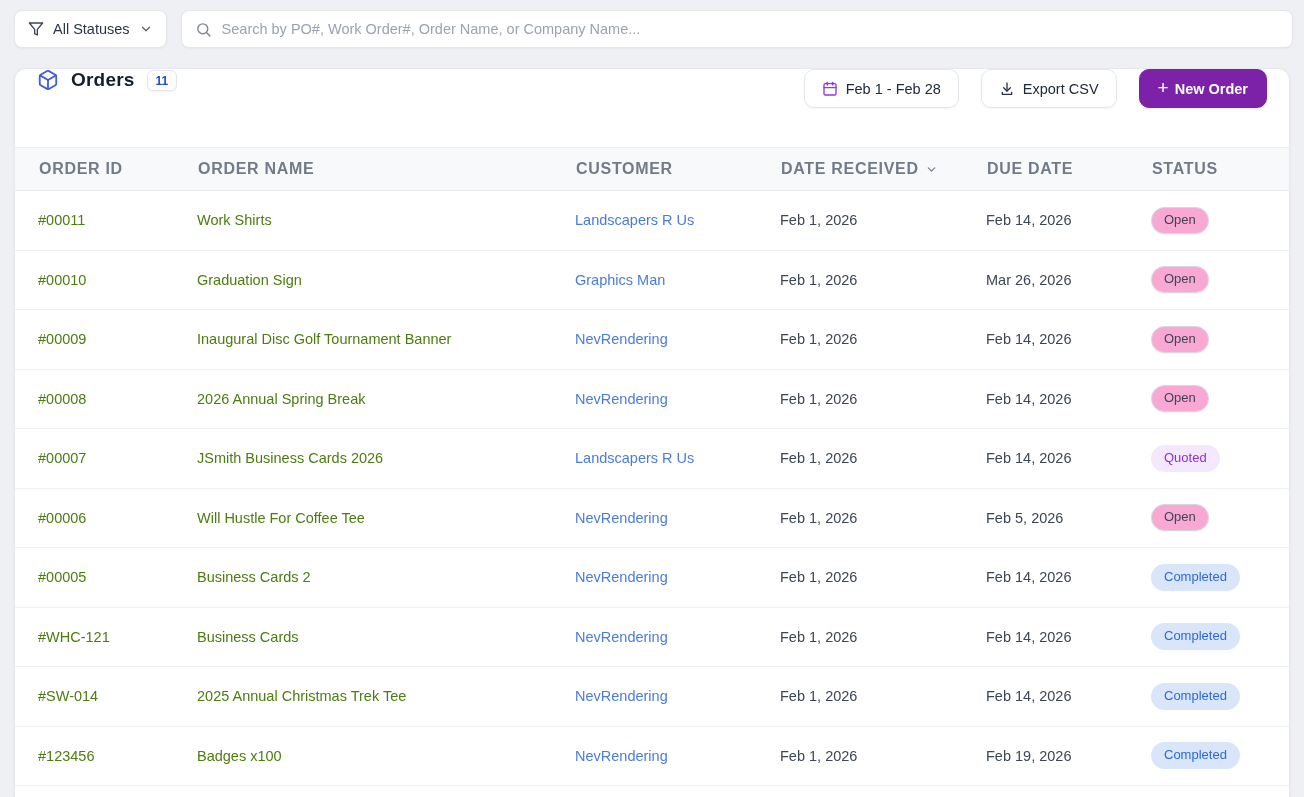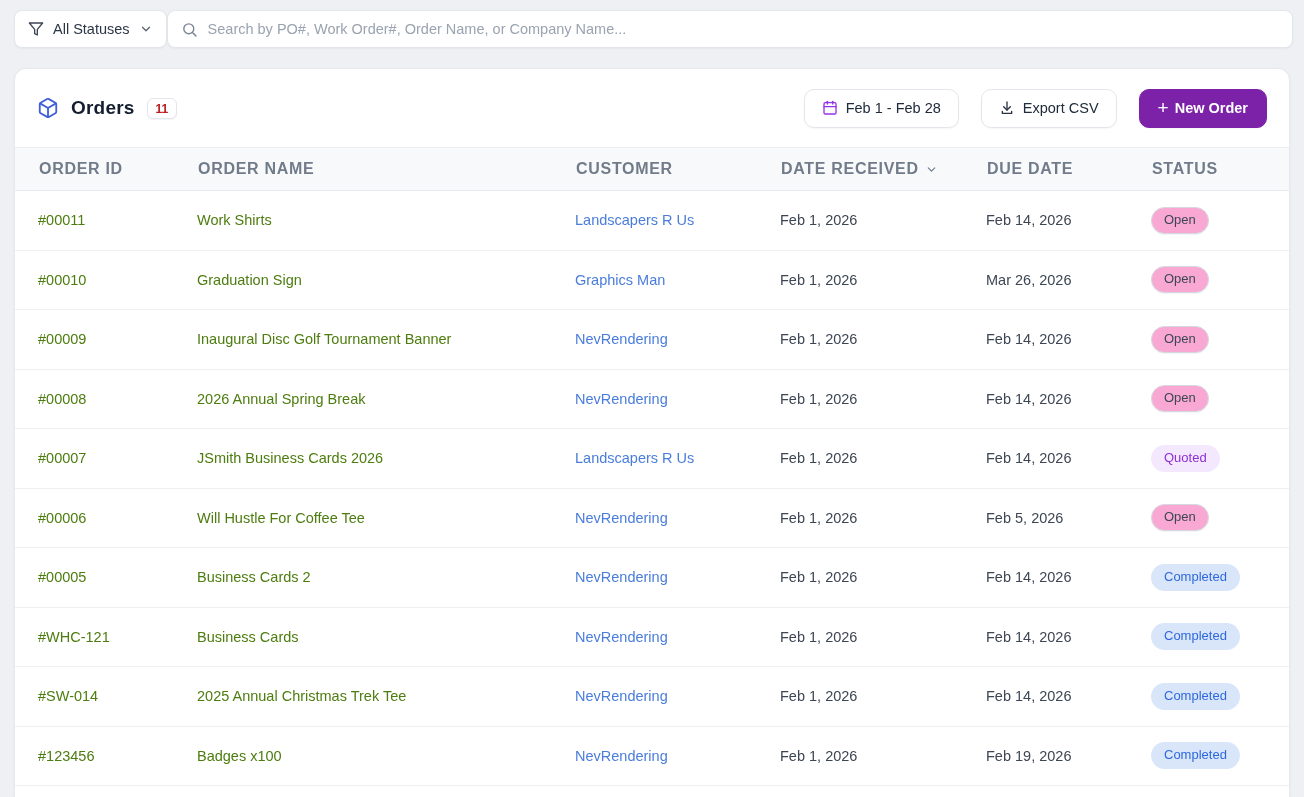--- a/index.html
+++ b/index.html
@@ -5,21 +5,21 @@
   * { margin:0; padding:0; box-sizing:border-box; }
   html,body { width:1304px; height:797px; overflow:hidden; }
   body {
     background: var(--page-bg, #eef0f3);
     font-family: "Liberation Sans", "DejaVu Sans", sans-serif;
     color:#1c2738;
   }
   svg { display:block; }
 
   
-  .topbar { display:flex; padding:10px 11px 0 14px; align-items:center; }
+  .topbar { display:flex; gap:14px; padding:10px 11px 0 14px; align-items:center; }
   .filter-btn {
     display:flex; align-items:center; gap:9px; height:38px; padding:0 13px;
     background:#fff; border:1px solid #e3e6ea; border-radius:8px;
     font-size:14.5px; font-weight:500; color:#2b3546; cursor:pointer;
     box-shadow:0 1px 2px rgba(20,30,50,.04); white-space:nowrap;
   }
   .filter-btn .chev { color:#5b6572; }
   .search-wrap {
     flex:1; display:flex; align-items:center; gap:10px; height:38px;
     background:#fff; border:1px solid #e3e6ea; border-radius:8px; padding:0 13px;
@@ -31,27 +31,27 @@
     font-family:inherit; background:transparent;
   }
   .search-wrap input::placeholder { color:#9aa3b0; }
 
   
   .card {
     margin:20px 14px 0; background:#fff; border:1px solid #e7e9ee;
     border-radius:12px 12px 0 0; min-height:760px; overflow:hidden;
     box-shadow:0 1px 3px rgba(20,30,50,.05);
   }
-  .card-header { display:flex; align-items:center; height:78px; padding:0 22px; }
+  .card-header { display:flex; align-items:flex-start; height:78px; padding:0 22px; }
   .title-group { display:flex; align-items:center; gap:12px; }
   .pkg-icon { color:var(--brand-blue,#3f5fd8); }
   .page-title { font-size:19px; font-weight:700; color:#141e30; letter-spacing:.2px; }
   .count-badge {
     border:1px solid #e3e6ea; border-radius:6px; padding:3px 8px 2px;
-    font-size:12px; font-weight:600; color:#b91c1c;
+    font-size:12px; font-weight:600; color:#1d4ed8;
     box-shadow:0 1px 1px rgba(20,30,50,.05); background:#fff;
   }
   .header-actions { margin-left:auto; display:flex; gap:22px; align-items:center; }
   .btn {
     display:flex; align-items:center; gap:8px; height:39px; padding:0 17px;
     background:#fff; border:1px solid #e3e6ea; border-radius:10px;
     font-size:14.5px; font-weight:500; color:#202b3b; cursor:pointer;
     box-shadow:0 1px 2px rgba(20,30,50,.04); white-space:nowrap; font-family:inherit;
   }
   .btn .cal { color:var(--accent-light,#9333ea); }

